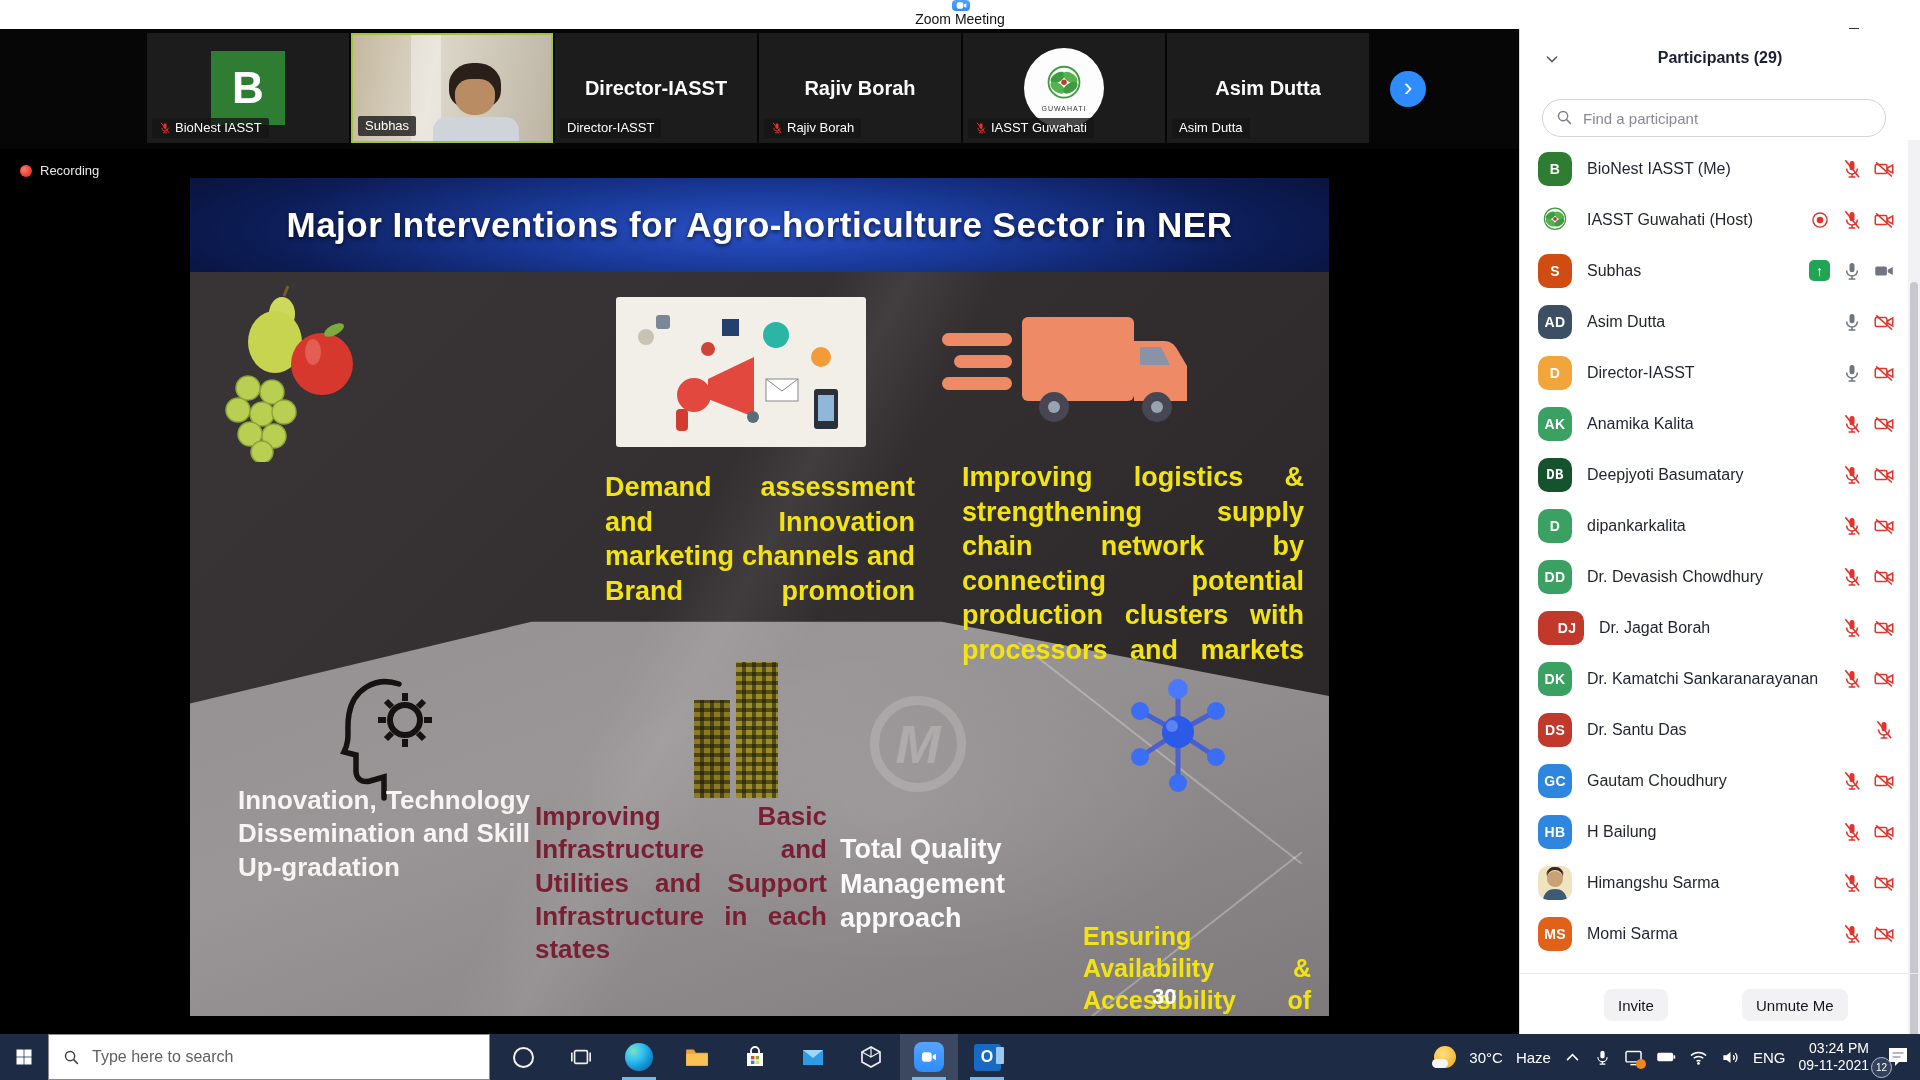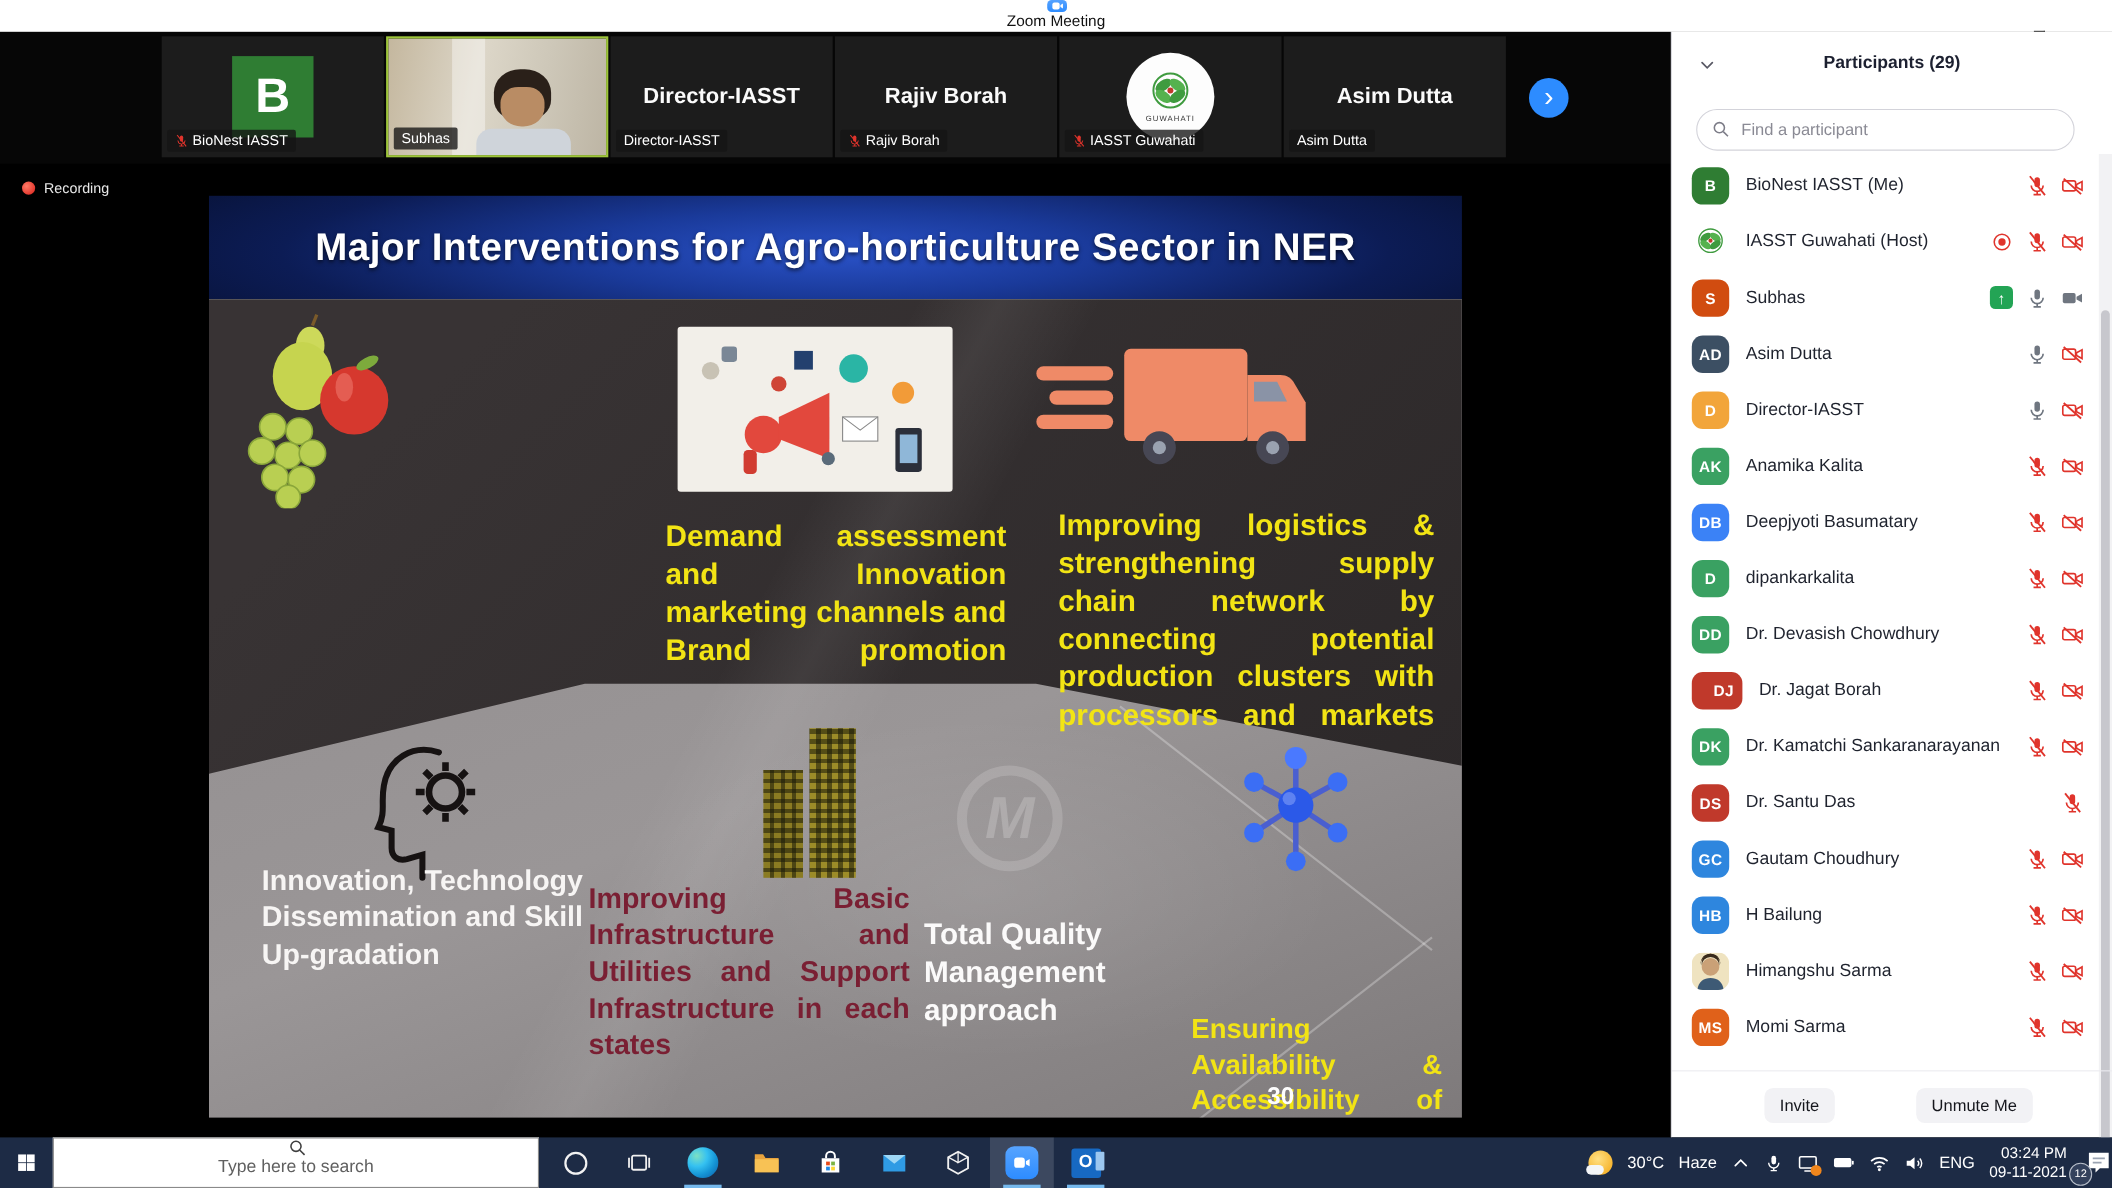--- a/index.html
+++ b/index.html
@@ -105,37 +105,37 @@
   .panel-foot{position:absolute;left:0;bottom:0;width:100%;height:60px;border-top:1px solid #ececf0;}
   .pbtn{position:absolute;top:15px;height:32px;border:none;border-radius:8px;background:#f2f2f5;
         font-size:15px;color:#15161c;font-family:"Liberation Sans",sans-serif;padding:0 14px;}
   .btn-invite{left:84px;}
   .btn-unmute{left:222px;}
 
   
   .taskbar{position:absolute;left:0;top:1034px;width:1920px;height:46px;background:#1d2b45;display:flex;align-items:center;}
   .start{width:48px;height:46px;display:flex;align-items:center;justify-content:center;}
   .tsearch{position:relative;width:442px;height:46px;background:#fff;border:1px solid #8a8a8a;box-sizing:border-box;
-           display:flex;align-items:center;flex-direction:column;}
+           display:flex;align-items:center;}
   .tsearch svg{width:17px;height:17px;color:#3f3f3f;margin:0 12px 0 14px;}
   .tsearch-txt{font-size:16px;color:#606060;}
   .apps{display:flex;height:46px;margin-left:4px;}
   .app{position:relative;width:58px;height:46px;display:flex;align-items:center;justify-content:center;}
   .app.run::after{content:"";position:absolute;left:12px;right:12px;bottom:0;height:3px;background:#76b9ed;}
   .app.active{background:rgba(255,255,255,.14);}
   .ring{width:21px;height:21px;border-radius:50%;border:2.5px solid #f2f2f2;box-sizing:border-box;}
   .edge-ball{width:28px;height:28px;border-radius:50%;
      background:radial-gradient(circle at 30% 28%,#7de0c3 0%,#35c1f1 34%,#1595d6 62%,#0c59a4 100%);}
   .zoom-sq{width:30px;height:30px;border-radius:8px;background:linear-gradient(180deg,#57a4ff,#2d8cff);
            display:flex;align-items:center;justify-content:center;}
   .zoom-sq svg{width:16px;height:16px;color:#fff}
   .outlook-sq{position:relative;width:27px;height:27px;border-radius:3px;background:#1769c2;
               display:flex;align-items:center;justify-content:center;color:#fff;font-weight:bold;font-size:16px;}
   .outlook-sq::after{content:"";position:absolute;right:-3px;top:3px;width:8px;height:17px;background:#9cc7ef;border-radius:1px;}
-  .tray{margin-left:auto;display:flex;align-items:center;gap:13px;color:#fff;}
+  .tray{margin-left:auto;display:flex;align-items:center;gap:13px;padding-right:10px;color:#fff;}
   .tray svg{color:#fff}
   .sun{position:relative;width:22px;height:22px;border-radius:50%;
        background:radial-gradient(circle at 40% 35%,#ffe084,#f7b733 70%);}
   .sun::after{content:"";position:absolute;left:-2px;bottom:0;width:16px;height:9px;border-radius:8px;background:#f4f6f8;}
   .tray-txt{font-size:15px;}
   .cast{position:relative;}
   .cast-dot{position:absolute;right:-3px;bottom:-2px;width:10px;height:10px;border-radius:50%;background:#f0861c;}
   .clock{font-size:14px;line-height:17px;text-align:right;}
   .notif{position:relative;margin-left:4px;}
   .badge{position:absolute;left:-15px;top:12px;width:19px;height:19px;border-radius:50%;background:#33415c;
@@ -533,21 +533,21 @@
             <svg class="ic red">
               <use href="#s-mic-off"></use>
             </svg>
             <svg class="ic red">
               <use href="#s-cam-off"></use>
             </svg>
           </div>
       </div>
 
       <div class="prow">
-        <div class="pav" style="background: #3b82f6;">DB</div>
+        <div class="pav" style="background: #14532d; font-family: Liberation Mono, monospace;">DB</div>
         <div class="pname">Deepjyoti Basumatary</div>
         <div class="picons">
             <svg class="ic red">
               <use href="#s-mic-off"></use>
             </svg>
             <svg class="ic red">
               <use href="#s-cam-off"></use>
             </svg>
           </div>
       </div>

